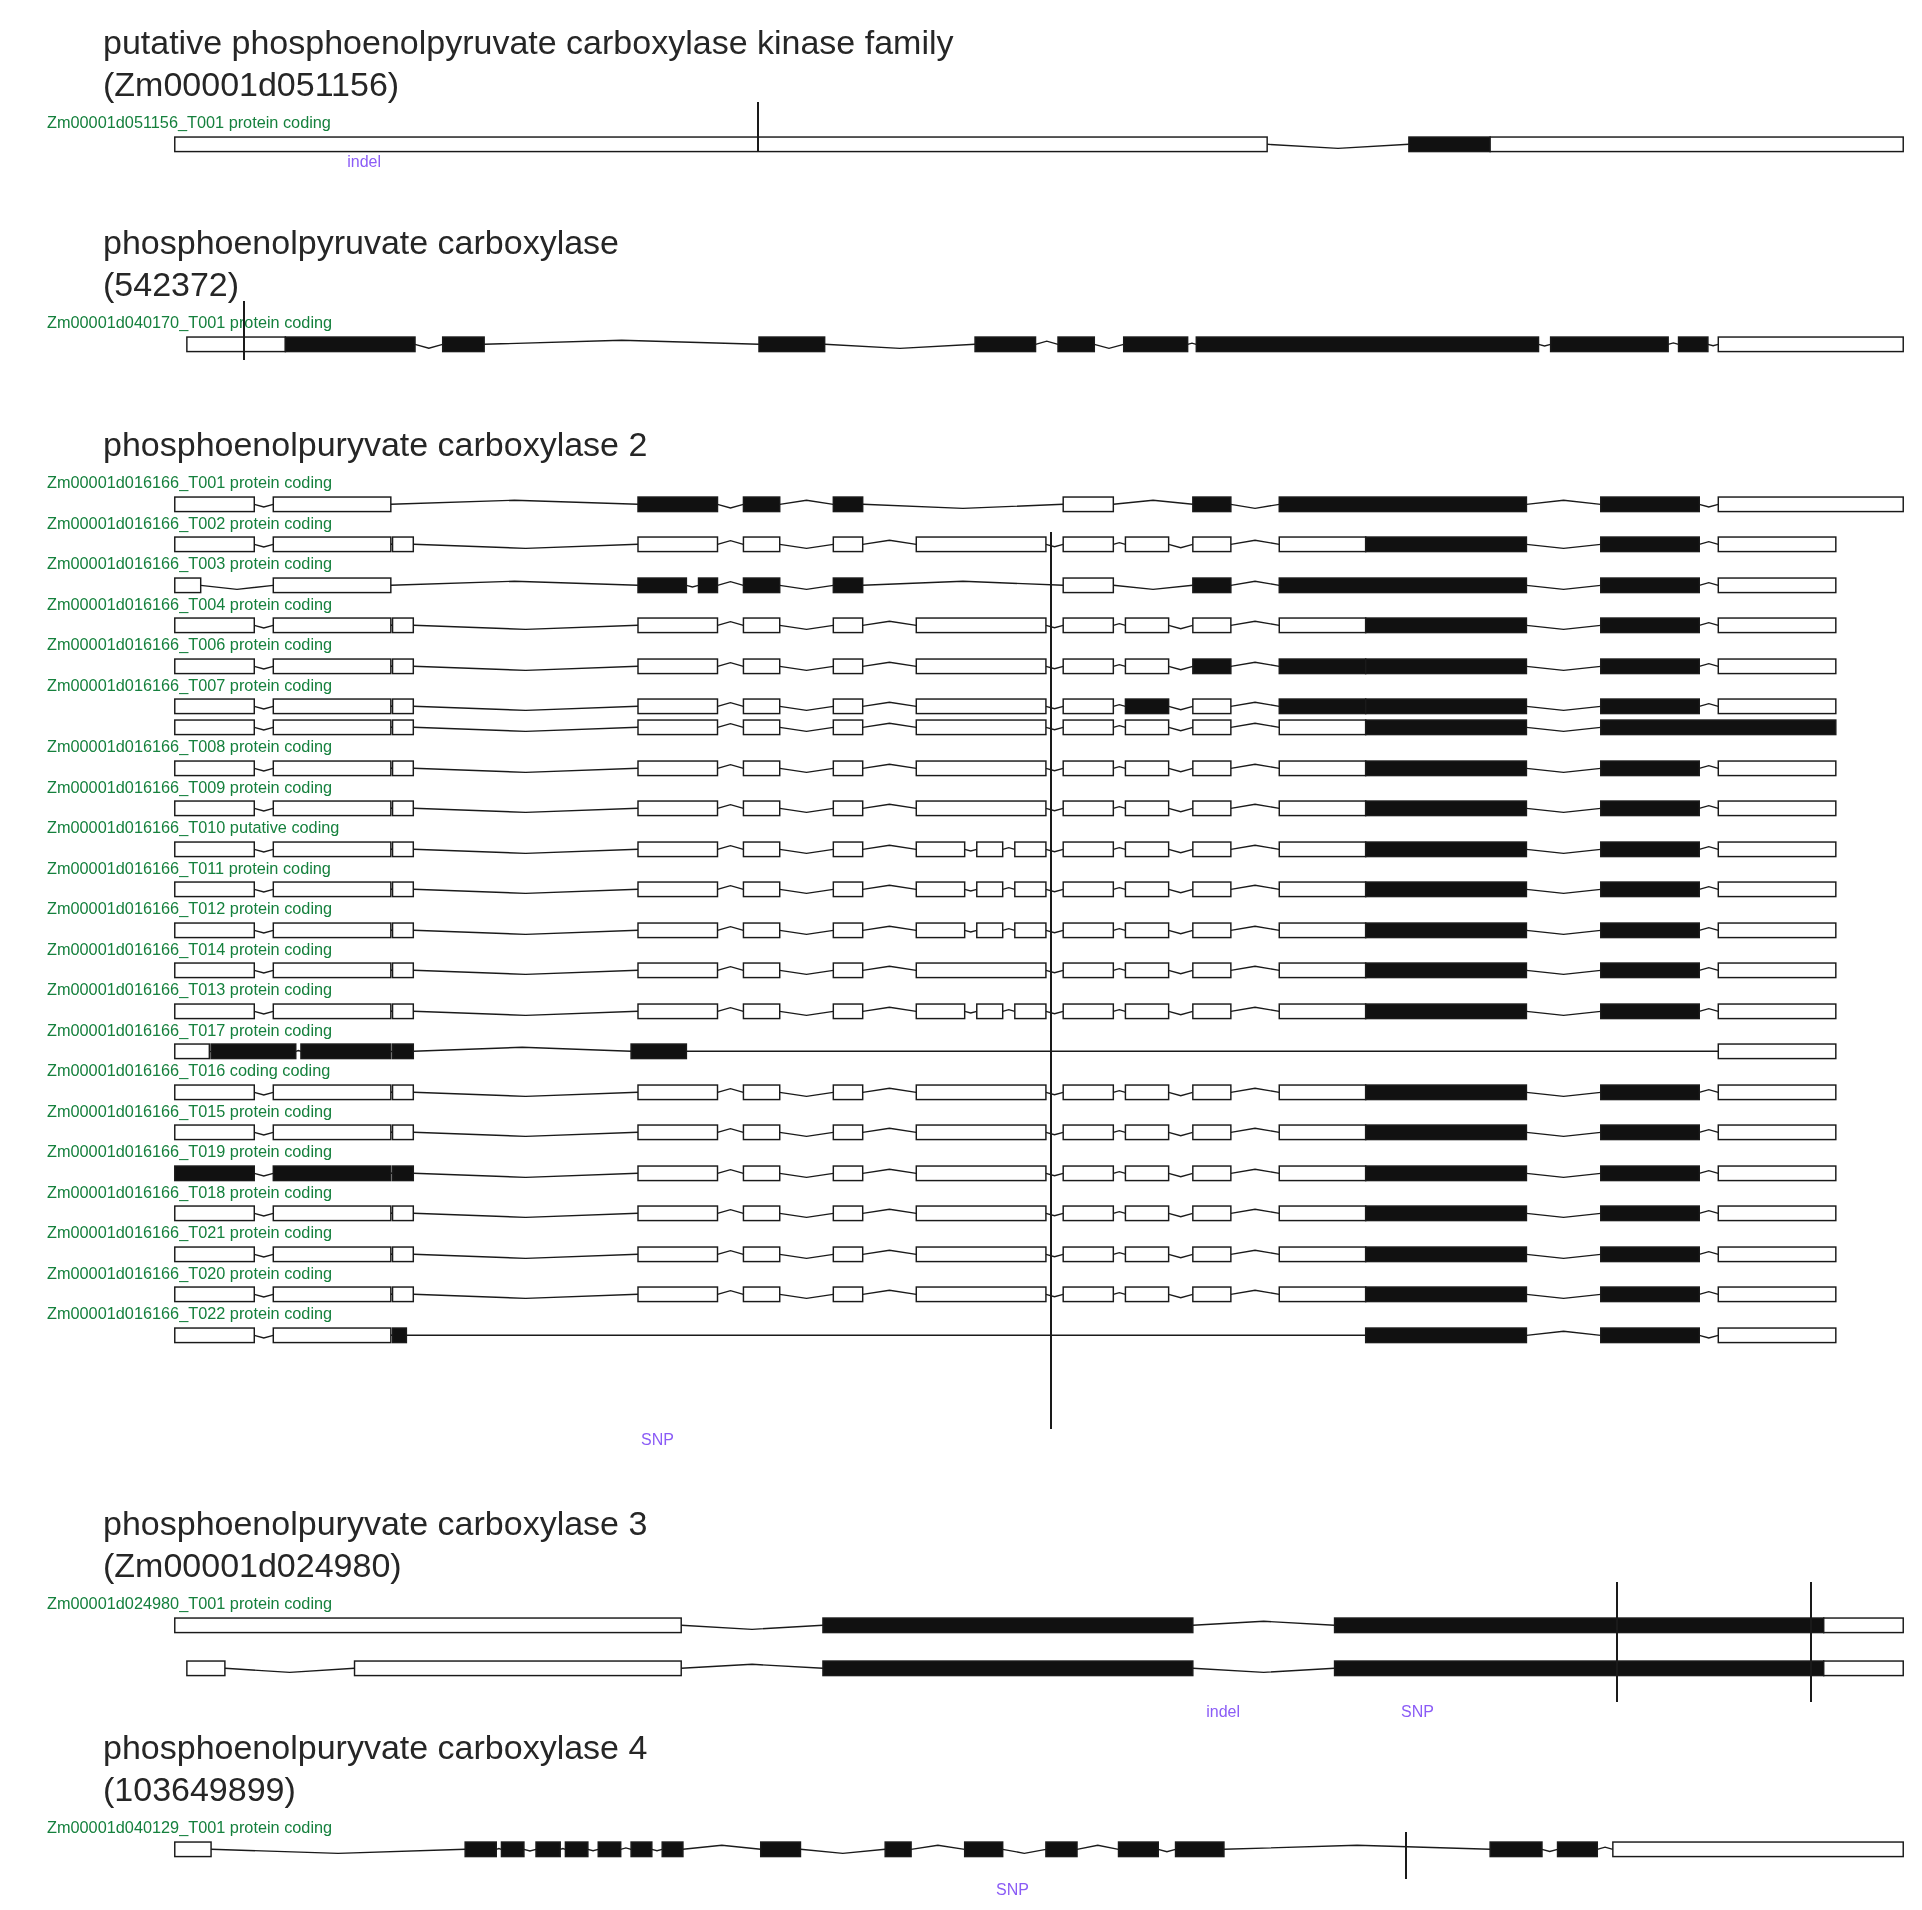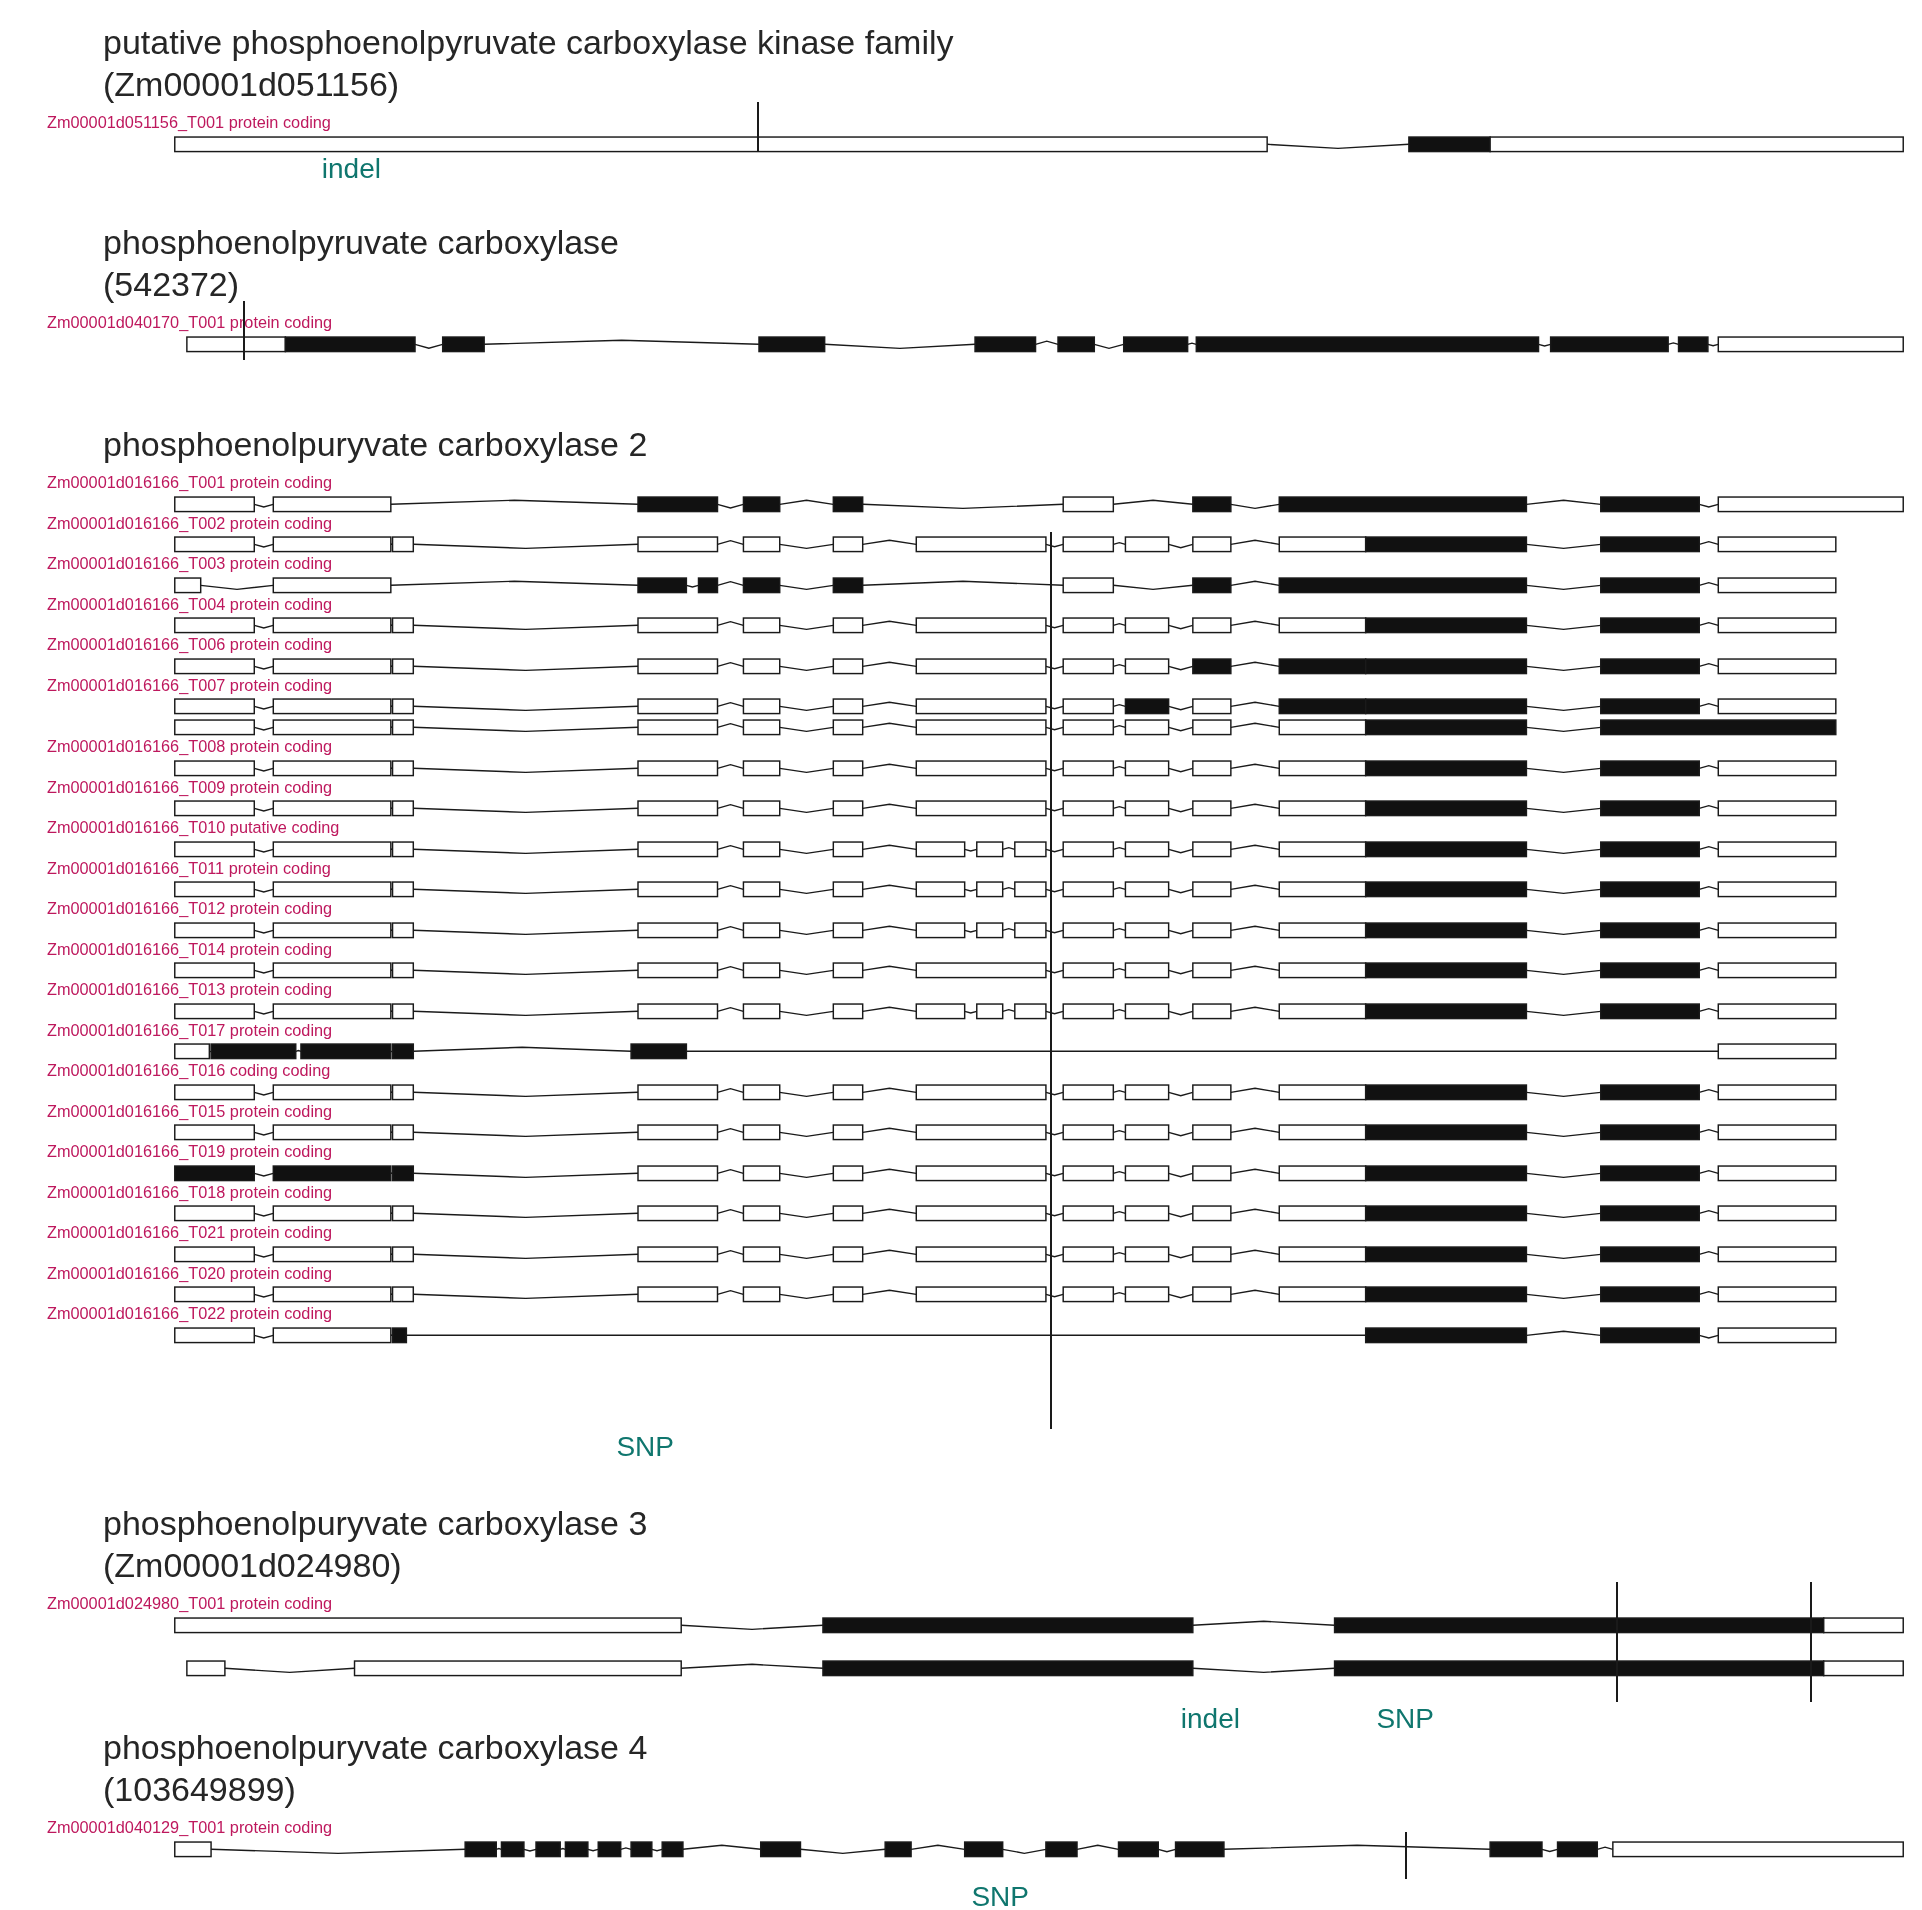--- a/index.html
+++ b/index.html
@@ -12,24 +12,24 @@
   #s0{top:21px}
   #s1{top:221px}
   #s2{top:423px}
   #s3{top:1502px}
   #s4{top:1726px}
   .gtitle{margin:0 0 8.1px 103px;font-size:34px;font-weight:400;line-height:42px;color:#262626}
   .tl{display:block}
   .rows{position:relative}
   .trow{margin:0}
   .trow.nolabel{margin-top:22px}
-  .tlabel{margin-left:47px;font-size:16.3px;line-height:19.5px;height:19.5px;color:#be185d;white-space:nowrap}
+  .tlabel{margin-left:47px;font-size:16.3px;line-height:19.5px;height:19.5px;color:#15803d;white-space:nowrap}
   .track{display:block;margin-left:168px;height:21px}
   .marker-line{position:absolute;width:2.4px;background:#1a1a1a}
-  .marker-label{position:absolute;font-size:28px;color:#0f766e;white-space:nowrap;text-align:right}
+  .marker-label{position:absolute;font-size:16px;color:#8b5cf6;white-space:nowrap;text-align:right}
 </style>
 </head>
 <body>
 
 <div>
 
   <section class="gene" id="s0">
     <h2 class="gtitle">
       <span class="tl">putative phosphoenolpyruvate carboxylase kinase family</span>
       <span class="tl">(Zm00001d051156)</span>

